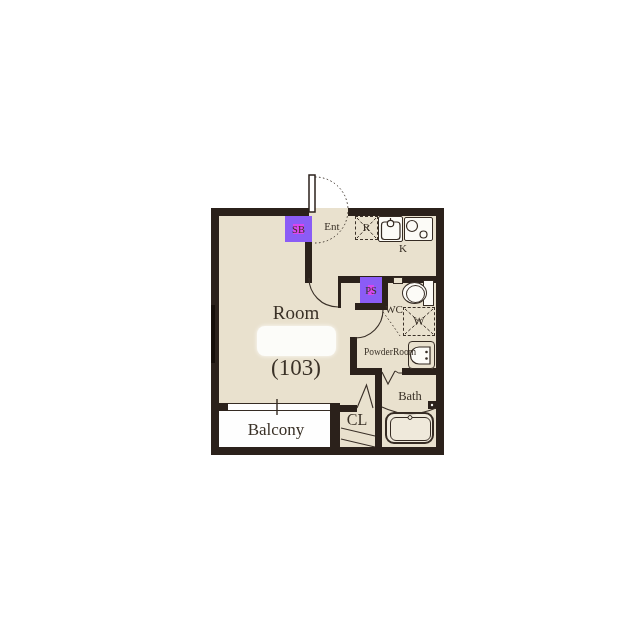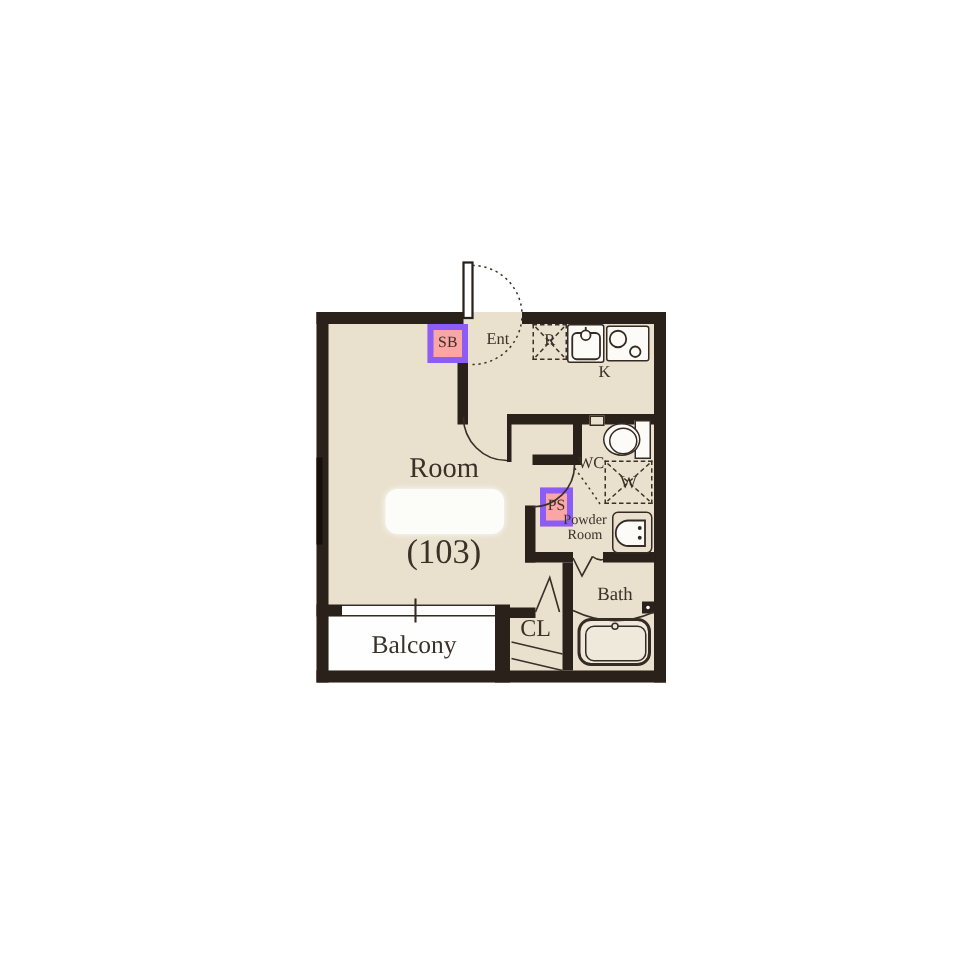--- a/index.html
+++ b/index.html
@@ -1,21 +1,21 @@
 <!DOCTYPE html>
 <html><head>
 <meta charset="utf-8">
 <style>
   html,body{margin:0;padding:0;background:#ffffff;}
   .canvas{position:relative;width:640px;height:640px;background:#ffffff;overflow:hidden;
           font-family:"Liberation Serif","DejaVu Serif",serif;color:#3a3127;}
   .plan{position:absolute;left:211px;top:208px;width:233px;height:247px;background:#e9e1ce;}
   .wall{position:absolute;background:#2b211b;z-index:3;}
   .winline{position:absolute;background:#170f0a;z-index:4;}
-  .box{position:absolute;background:#fca5a5;border:4px solid #8b5cf6;box-sizing:border-box;z-index:4;
+  .box{position:absolute;background:#d946ef;border:8px solid #8b5cf6;box-sizing:border-box;z-index:4;
        display:flex;align-items:center;justify-content:center;}
   .dashbox{position:absolute;border:1.5px dashed #3a3028;box-sizing:border-box;z-index:4;
        display:flex;align-items:center;justify-content:center;}
   .fixture{position:absolute;background:#fcfbf7;border:1.5px solid #352b23;box-sizing:border-box;z-index:4;}
   .lbl{position:absolute;z-index:7;display:flex;align-items:center;justify-content:center;
        text-align:center;line-height:1.05;}
   .lbl-inbadge{background:#e9e1ce;padding:0 1px;}
   svg.linework{position:absolute;left:0;top:-40px;width:233px;height:287px;z-index:5;pointer-events:none;}
   .white{position:absolute;background:#fefefe;z-index:2;}
   .typeb-badge{position:absolute;left:46px;top:118px;width:79px;height:30px;background:#fcfcf9;
@@ -46,21 +46,21 @@
     <div class="wall" style="left:0;top:195px;width:17px;height:8px;"></div>
     <div class="wall" style="left:129px;top:197px;width:17px;height:7px;"></div>
     <div class="wall" style="left:127px;top:70px;width:3px;height:30px;"></div>
 
     <div class="white" style="left:8px;top:203px;width:111px;height:36px;"></div>
     <div class="white" style="left:17px;top:195px;width:102px;height:8px;border-top:1.5px solid #352b23;border-bottom:1.5px solid #352b23;box-sizing:border-box;z-index:4;"></div>
 
     <div class="box" style="left:74px;top:8px;width:27px;height:26px;">
       <span class="lbl" style="position:static;font-size:10.5px;">SB</span>
     </div>
-    <div class="box" style="left:149px;top:69px;width:22px;height:26px;margin-top:48px;">
+    <div class="box" style="left:149px;top:69px;width:22px;height:26px;">
       <span class="lbl" style="position:static;font-size:10.5px;">PS</span>
     </div>
     <div class="dashbox" style="left:144px;top:8px;width:23px;height:24px;">
       <span class="lbl lbl-inbadge" style="position:static;font-size:11px;">R</span>
     </div>
     <div class="dashbox" style="left:192px;top:99px;width:32px;height:29px;">
       <span class="lbl lbl-inbadge" style="position:static;font-size:12px;">W</span>
     </div>
 
     <div class="fixture" style="left:167px;top:8px;width:25px;height:26px;border-radius:2px;"></div>
@@ -125,21 +125,21 @@
       <circle cx="221" cy="197" r="1.2" fill="#fcfbf7"></circle>
     </svg>
 
     <div class="typeb-badge"></div>
     <div class="lbl" style="left:45px;top:95px;width:80px;height:20px;font-size:19px;">Room</div>
     <div class="lbl" style="left:45px;top:150px;width:80px;height:20px;font-size:23px;">(103)</div>
 
     <div class="lbl" style="left:103px;top:12px;width:36px;height:13px;font-size:11px;">Ent</div>
     <div class="lbl" style="left:184px;top:35px;width:16px;height:12px;font-size:11px;">K</div>
     <div class="lbl" style="left:172px;top:76px;width:22px;height:12px;font-size:11px;z-index:7;margin-top:20px;">WC</div>
-    <div class="lbl" style="left:162px;top:134px;width:34px;height:22px;font-size:9.5px;flex-direction:column;">
+    <div class="lbl" style="left:162px;top:134px;width:34px;height:22px;font-size:9.5px;flex-direction:row;">
       <span>Powder</span>
       <span>Room</span>
     </div>
     <div class="lbl" style="left:184px;top:182px;width:30px;height:14px;font-size:12.5px;">Bath</div>
     <div class="lbl" style="left:135px;top:206px;width:22px;height:13px;font-size:16px;">CL</div>
     <div class="lbl" style="left:29px;top:215px;width:72px;height:14px;font-size:17px;">Balcony</div>
   </div>
 </div>
 
 </body></html>

